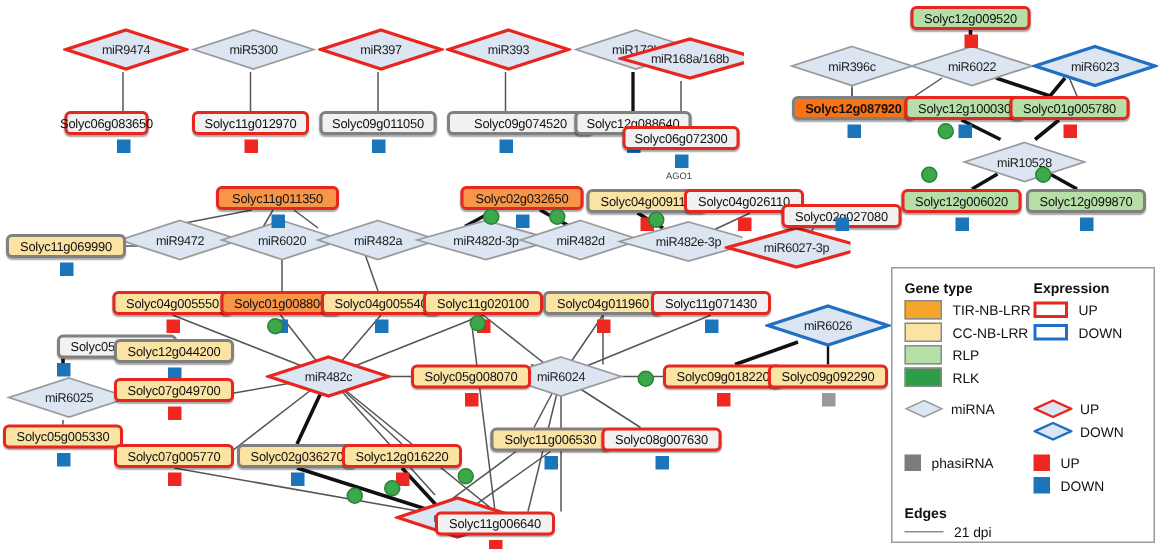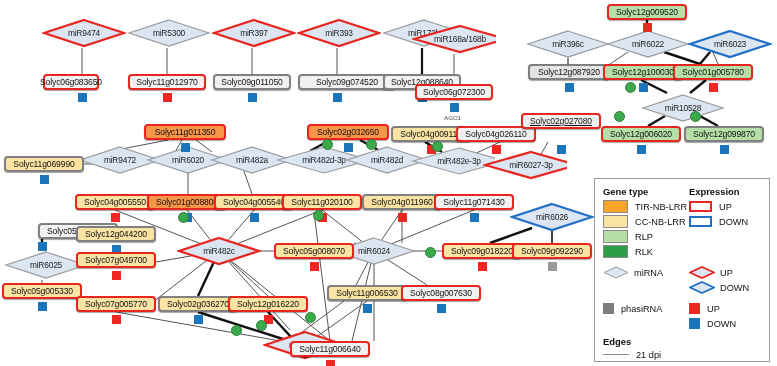--- a/index.html
+++ b/index.html
@@ -11,21 +11,21 @@
   .node{position:absolute;box-sizing:border-box;display:flex;align-items:center;
         justify-content:center;white-space:nowrap;}
 
   
   .gene{height:16px;border-radius:4px;border:2px solid #808080;
         font-size:8.6px;color:#111;letter-spacing:-.15px;
         box-shadow:0 1px 1px rgba(0,0,0,.35);}
   .gene.up{border-color:#e8251e;}
   .f-cc{background:#fbe3a4;}
   .f-rlp{background:#b5dfa6;}
-  .f-rlk{background:#e5e5e5;}
+  .f-rlk{background:#f97316;font-weight:bold;}
   .f-none{background:#f1f1f1;}
   .f-orange{background:#f79548;}
 
   
   .mir{width:84px;height:30px;}
   .mir .dia{position:absolute;left:0;top:0;width:84px;height:30px;}
   .mir .lbl{position:absolute;left:0;top:0;width:84px;height:30px;
             display:flex;align-items:center;justify-content:center;
             font-size:8.4px;color:#222;letter-spacing:-.2px;}
 
@@ -305,21 +305,21 @@
       <div class="node gene f-rlp" style="left: 684px; top: 126px; width: 80px;">Solyc12g099870</div>
       <div class="sq down" style="left: 719.5px; top: 145px;"></div>
       <div class="node gene f-orange up" style="left: 144px; top: 124px; width: 82px;">Solyc11g011350</div>
       <div class="sq down" style="left: 180.5px; top: 143px;"></div>
       <div class="node gene f-orange up" style="left: 307px; top: 124px; width: 82px;">Solyc02g032650</div>
       <div class="sq down" style="left: 343.5px; top: 143px;"></div>
       <div class="node gene f-cc" style="left: 391px; top: 126px; width: 80px;">Solyc04g009110</div>
       <div class="sq up" style="left: 426.5px; top: 145px;"></div>
       <div class="node gene f-none up" style="left: 456px; top: 126px; width: 80px;">Solyc04g026110</div>
       <div class="sq up" style="left: 491.5px; top: 145px;"></div>
-      <div class="node gene f-none up" style="left: 521px; top: 113px; width: 80px; text-decoration: underline;">Solyc02g027080</div>
+      <div class="node gene f-none up" style="left: 521px; top: 136px; width: 80px;">Solyc02g027080</div>
       <div class="sq down" style="left: 556.5px; top: 145px;"></div>
       <div class="node gene f-cc" style="left: 4px; top: 156px; width: 80px;">Solyc11g069990</div>
       <div class="sq down" style="left: 39.5px; top: 175px;"></div>
       <div class="node gene f-cc up" style="left: 75px; top: 194px; width: 80px;">Solyc04g005550</div>
       <div class="sq up" style="left: 110.5px; top: 213px;"></div>
       <div class="node gene f-orange up" style="left: 147px; top: 194px; width: 80px;">Solyc01g008800</div>
       <div class="sq down" style="left: 182.5px; top: 213px;"></div>
       <div class="node gene f-cc up" style="left: 214px; top: 194px; width: 80px;">Solyc04g005540</div>
       <div class="sq down" style="left: 249.5px; top: 213px;"></div>
       <div class="node gene f-cc up" style="left: 282px; top: 194px; width: 80px;">Solyc11g020100</div>

